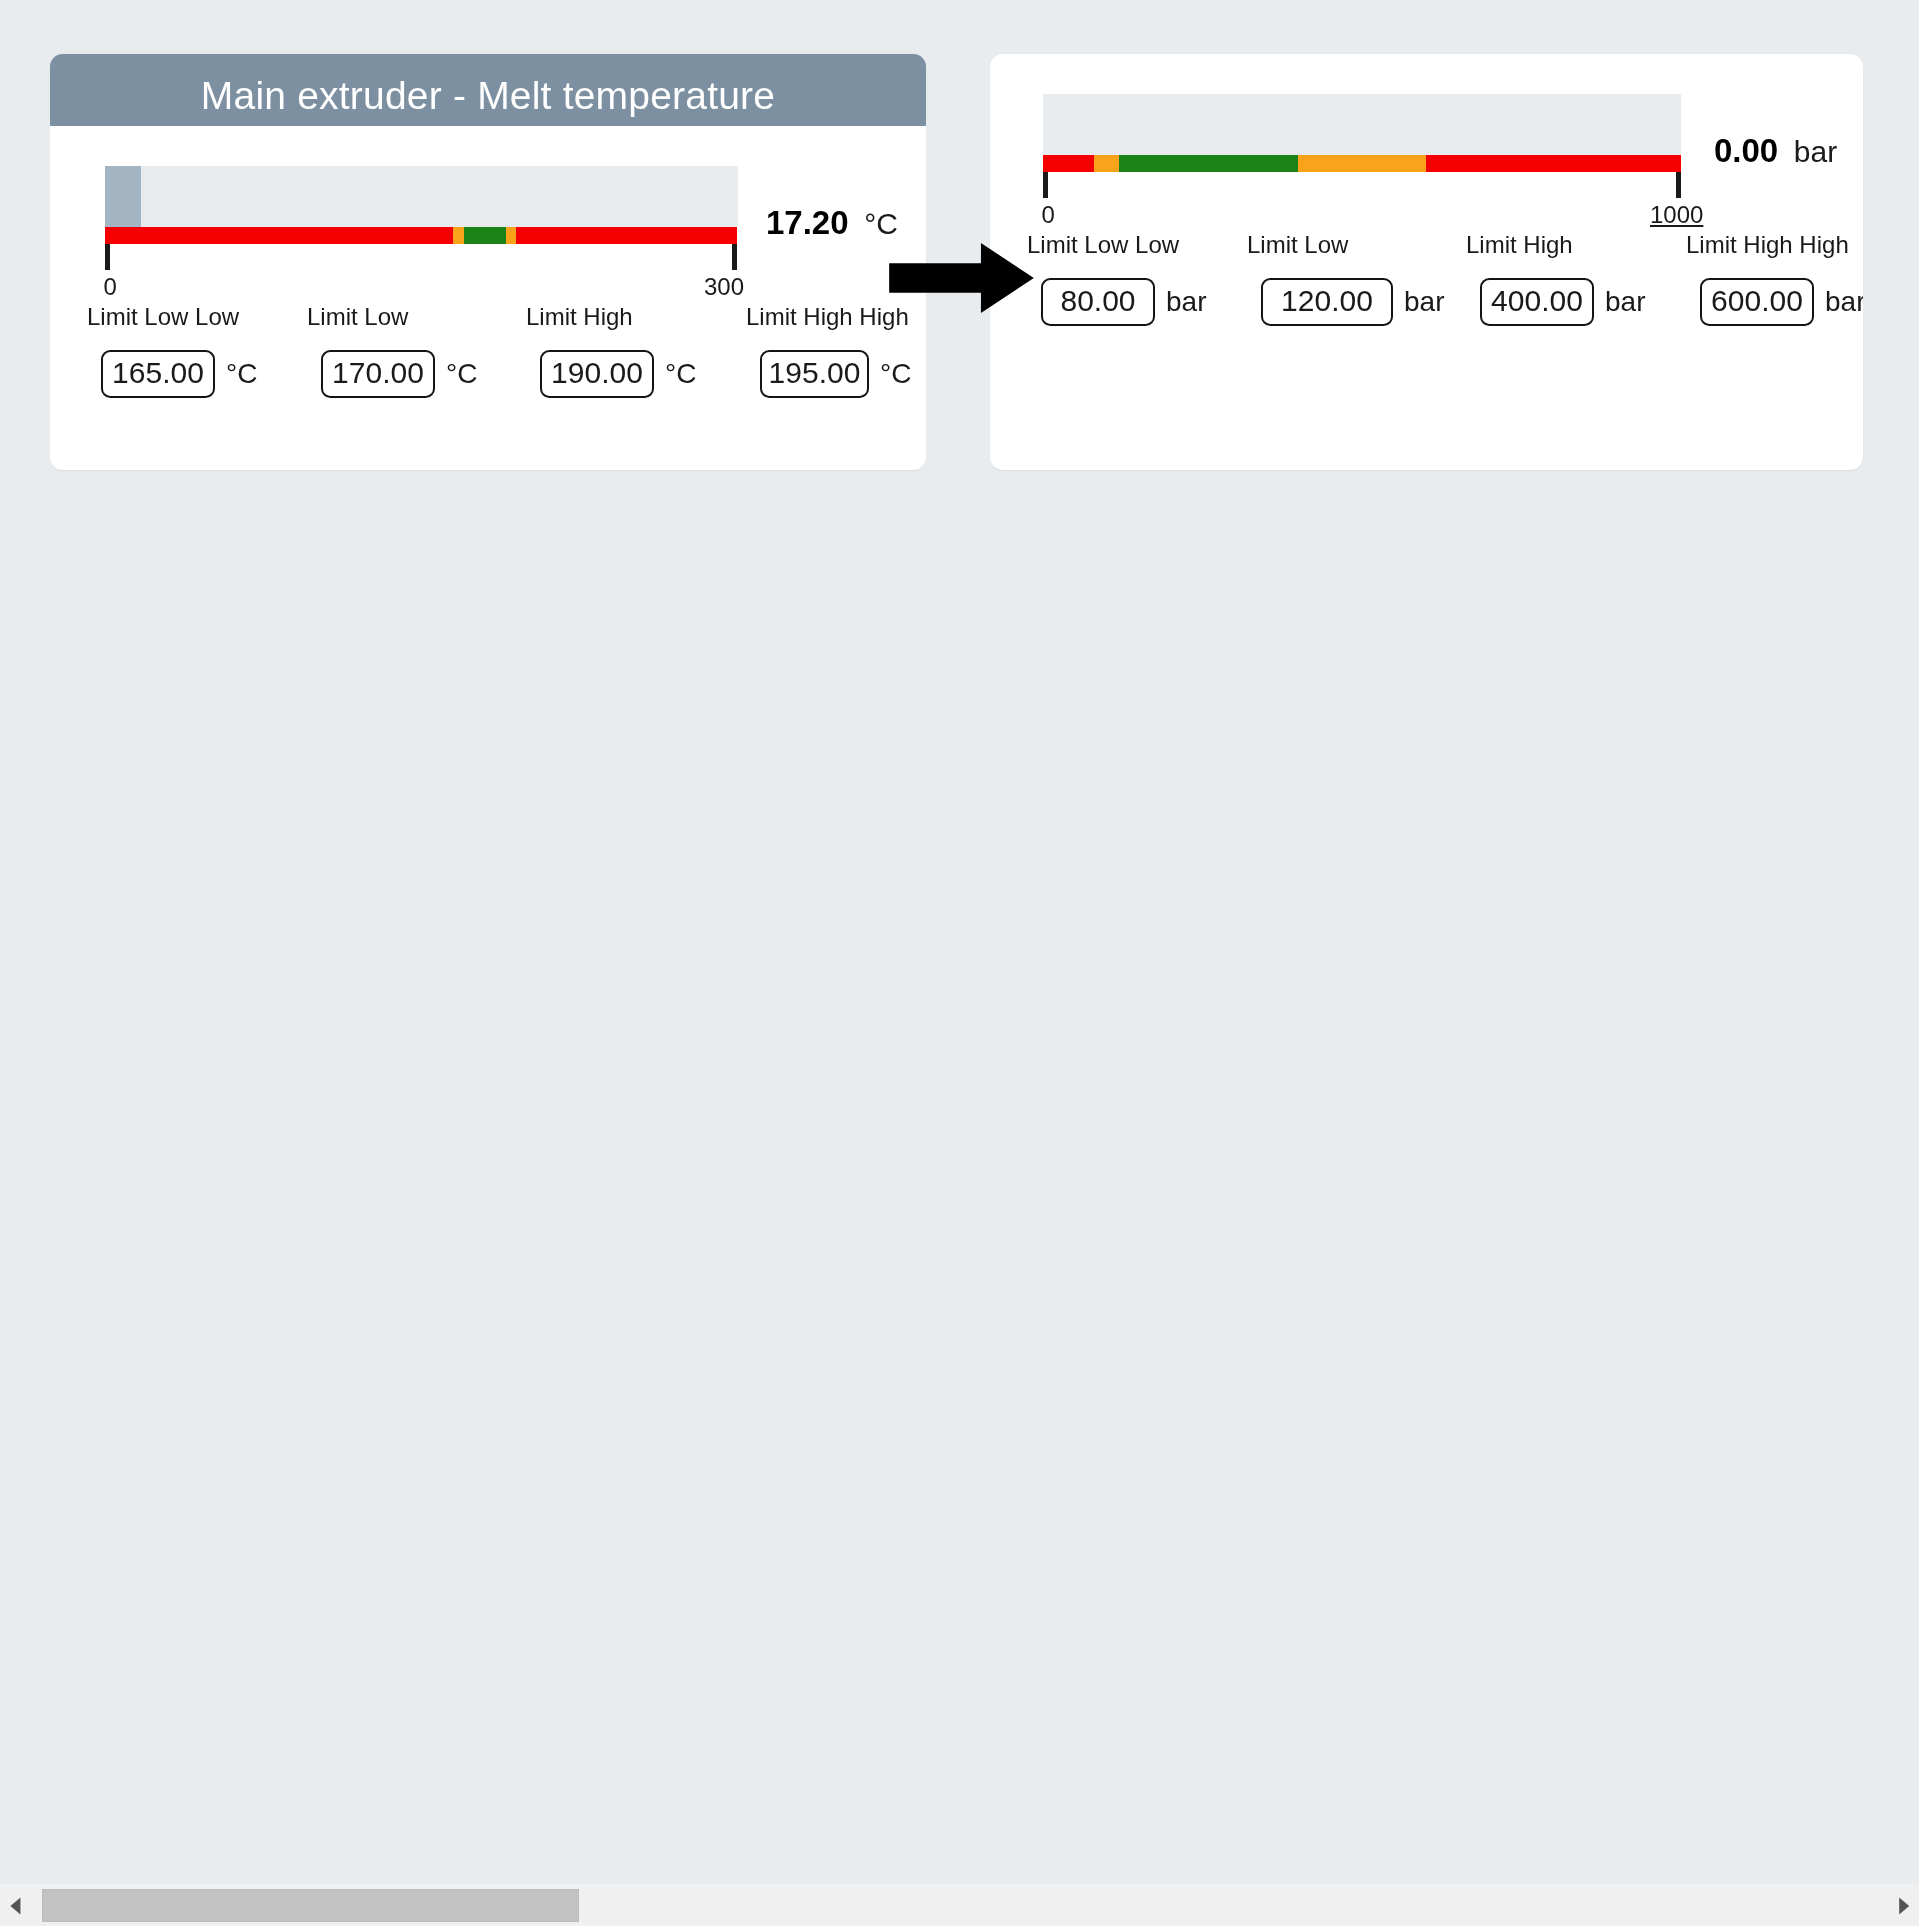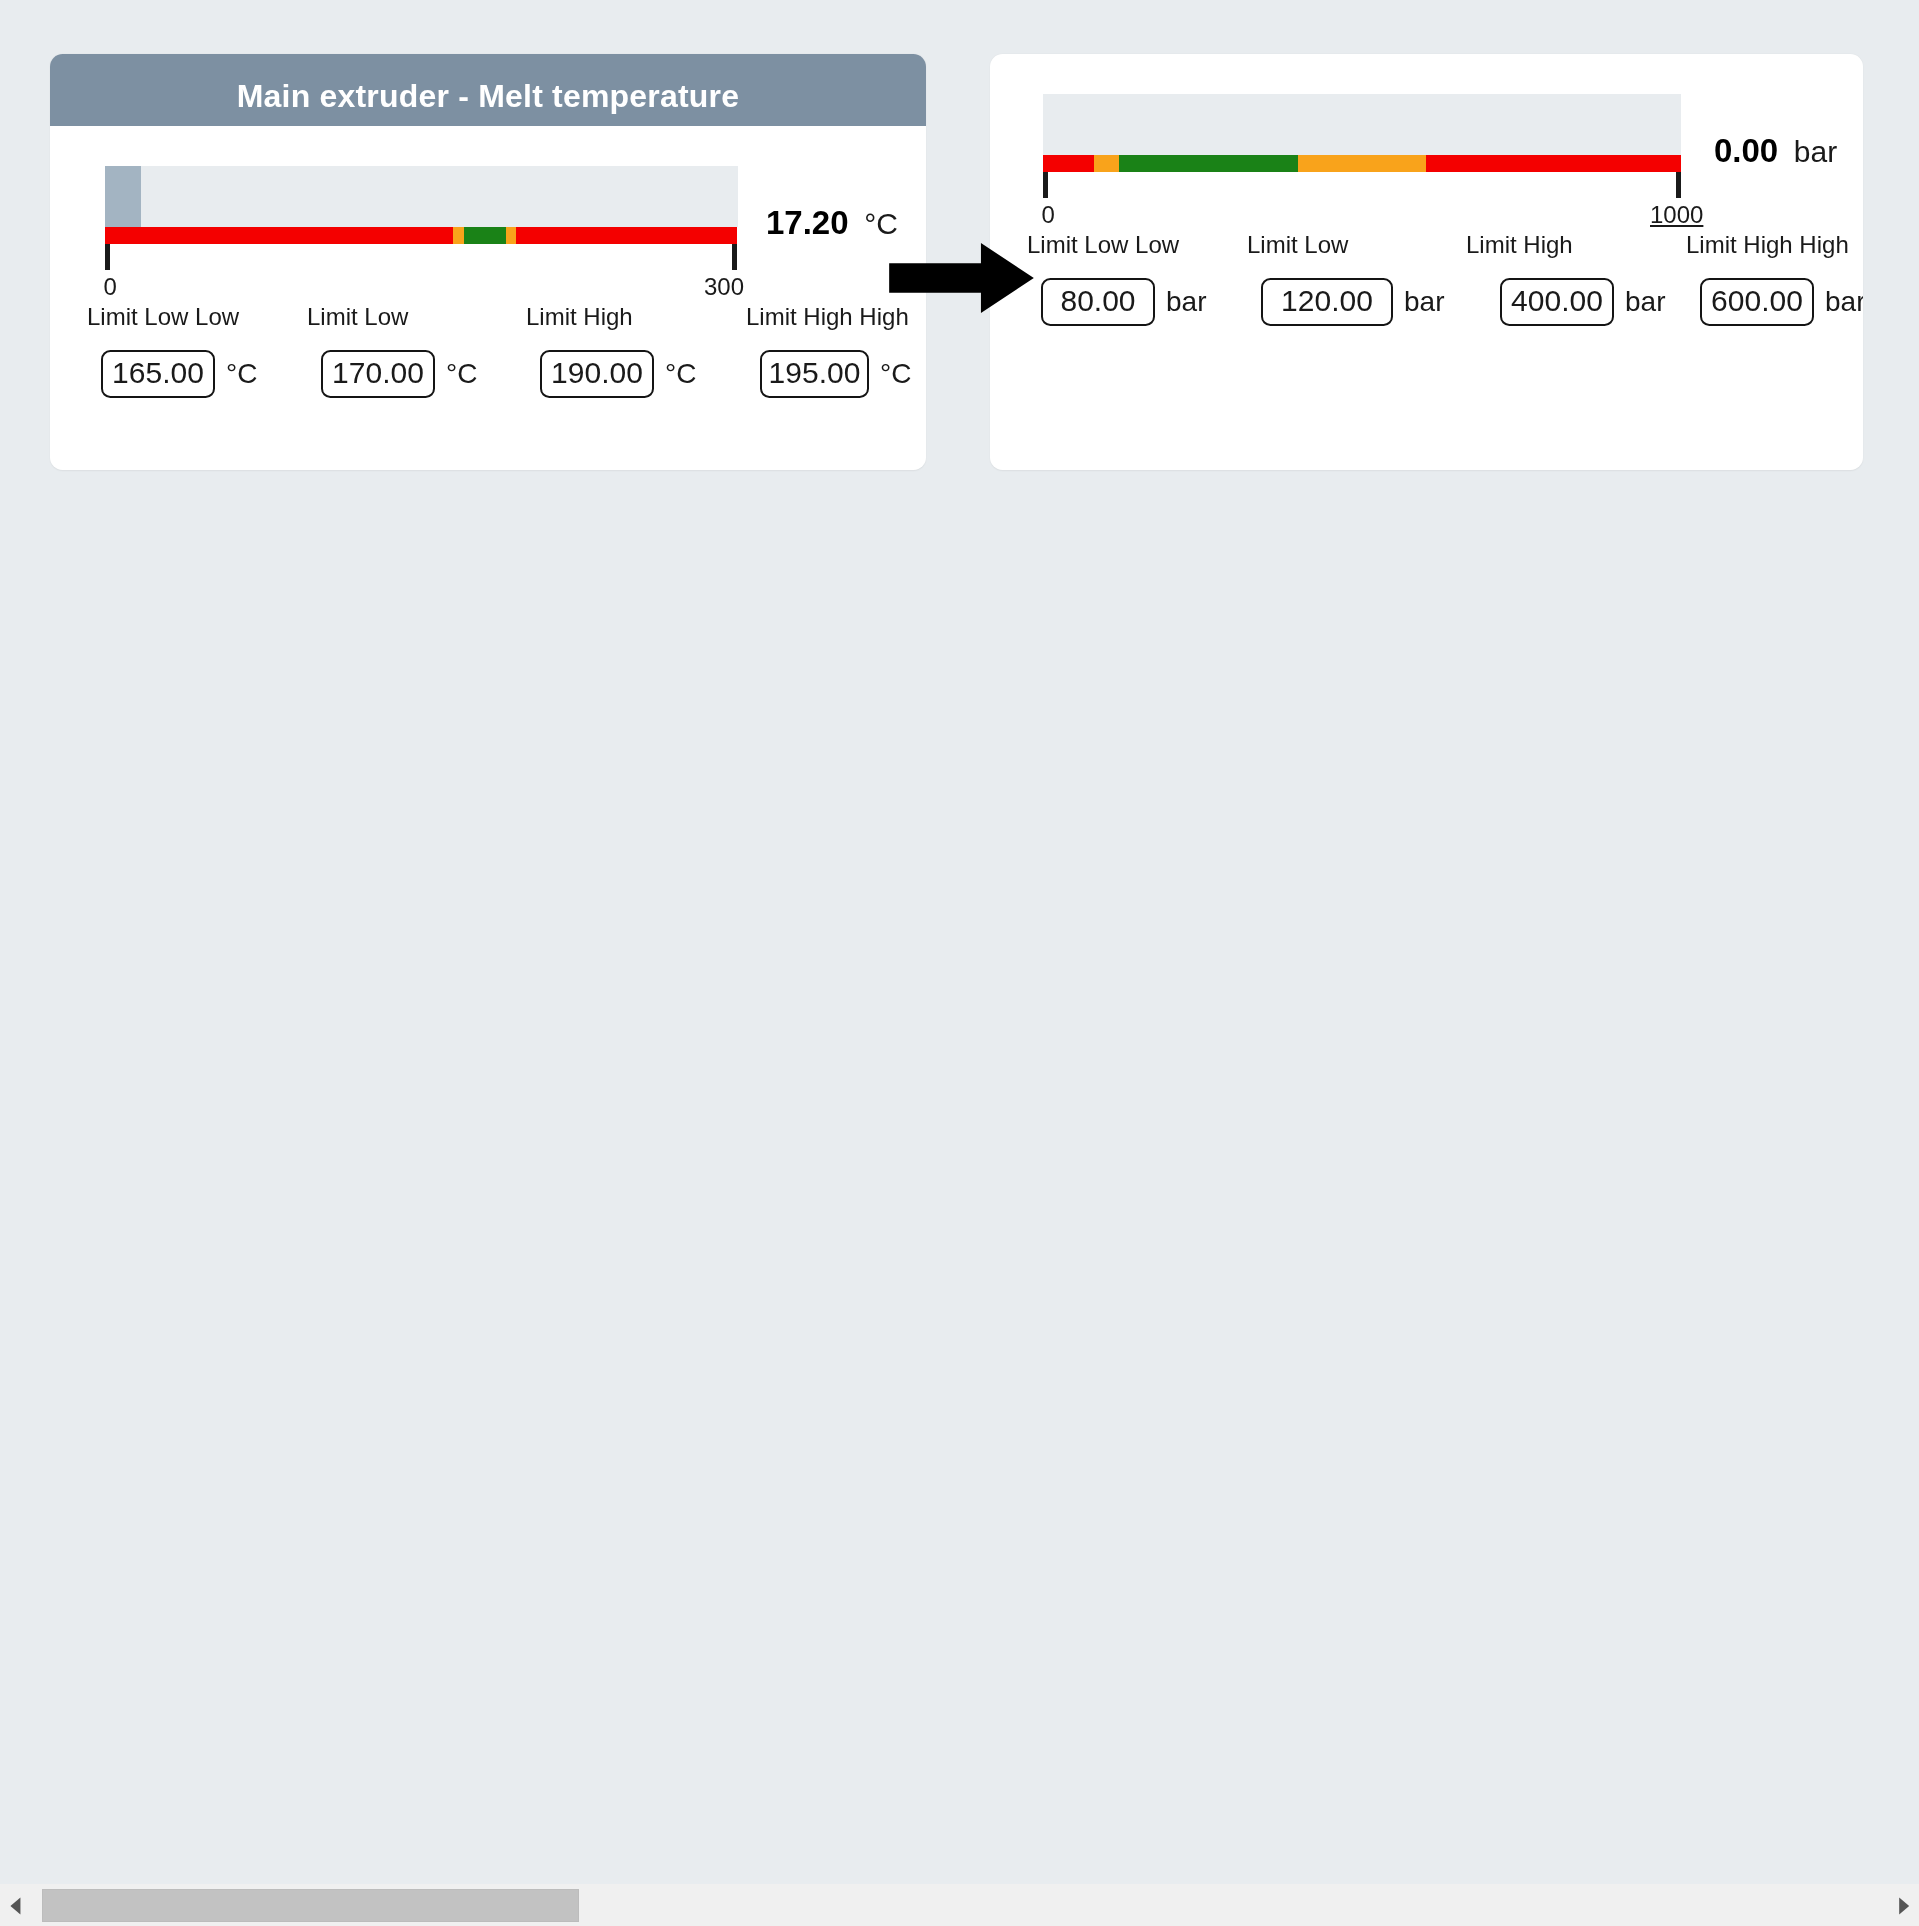--- a/index.html
+++ b/index.html
@@ -33,22 +33,22 @@
   }
   .panel-header {
     height: 72px;
     background: #7d90a2;
     display: flex;
     align-items: center;
     justify-content: center;
   }
   .panel-title {
     color: #ffffff;
-    font-size: 32px;
-    font-weight: bold;
+    font-size: 39px;
+    font-weight: normal;
     letter-spacing: 0.2px;
     white-space: nowrap;
     margin-top: 12px;
   }
   .panel-body {
     position: relative;
     height: 349px;
   }
 
   
@@ -297,21 +297,21 @@
         <div class="limit-label">Limit Low</div>
         <div class="limit-row">
           <input class="limit-input" style="width: 132px;" value="120.00">
           <span class="limit-unit">bar</span>
         </div>
       </div>
 
       <div class="limit-col" style="left:476px; top:177px;">
         <div class="limit-label">Limit High</div>
         <div class="limit-row">
-          <input class="limit-input" style="width: 114px; margin-left: 20px;" value="400.00">
+          <input class="limit-input" style="width: 114px;" value="400.00">
           <span class="limit-unit">bar</span>
         </div>
       </div>
 
       <div class="limit-col" style="left:696px; top:177px;">
         <div class="limit-label">Limit High High</div>
         <div class="limit-row">
           <input class="limit-input" style="width: 114px;" value="600.00">
           <span class="limit-unit">bar</span>
         </div>

